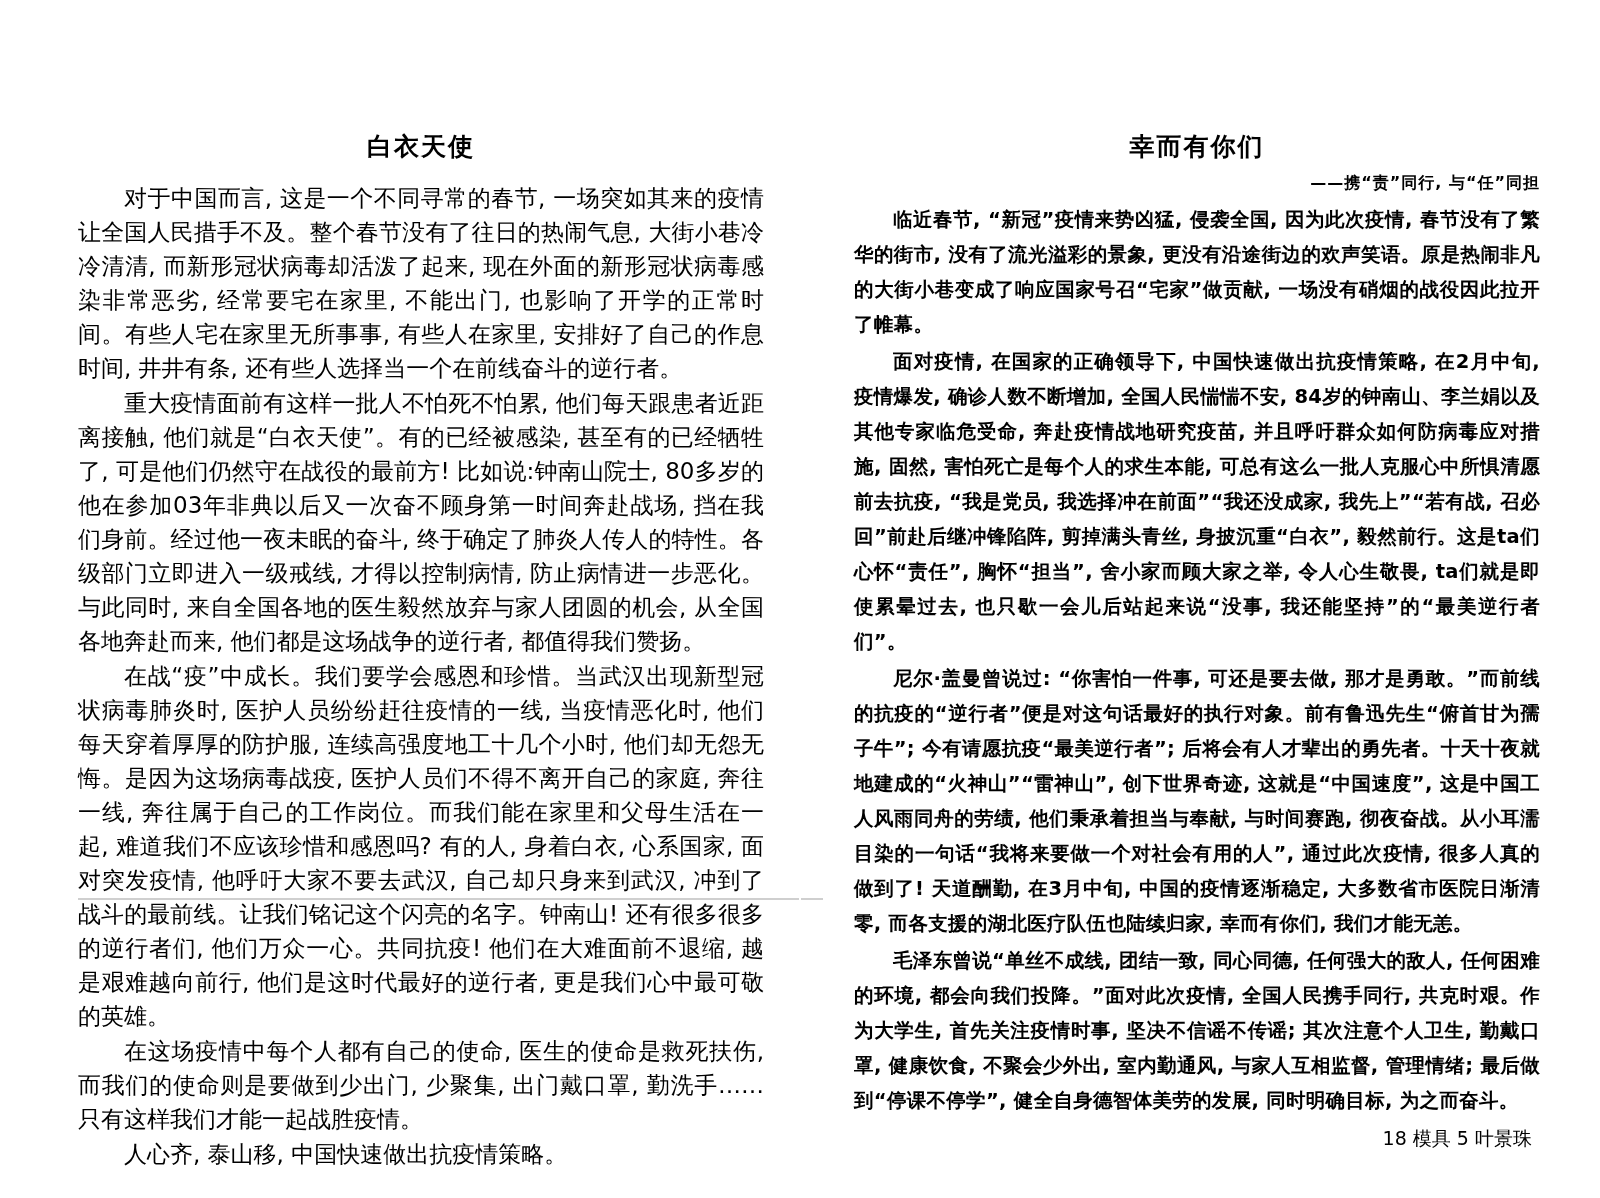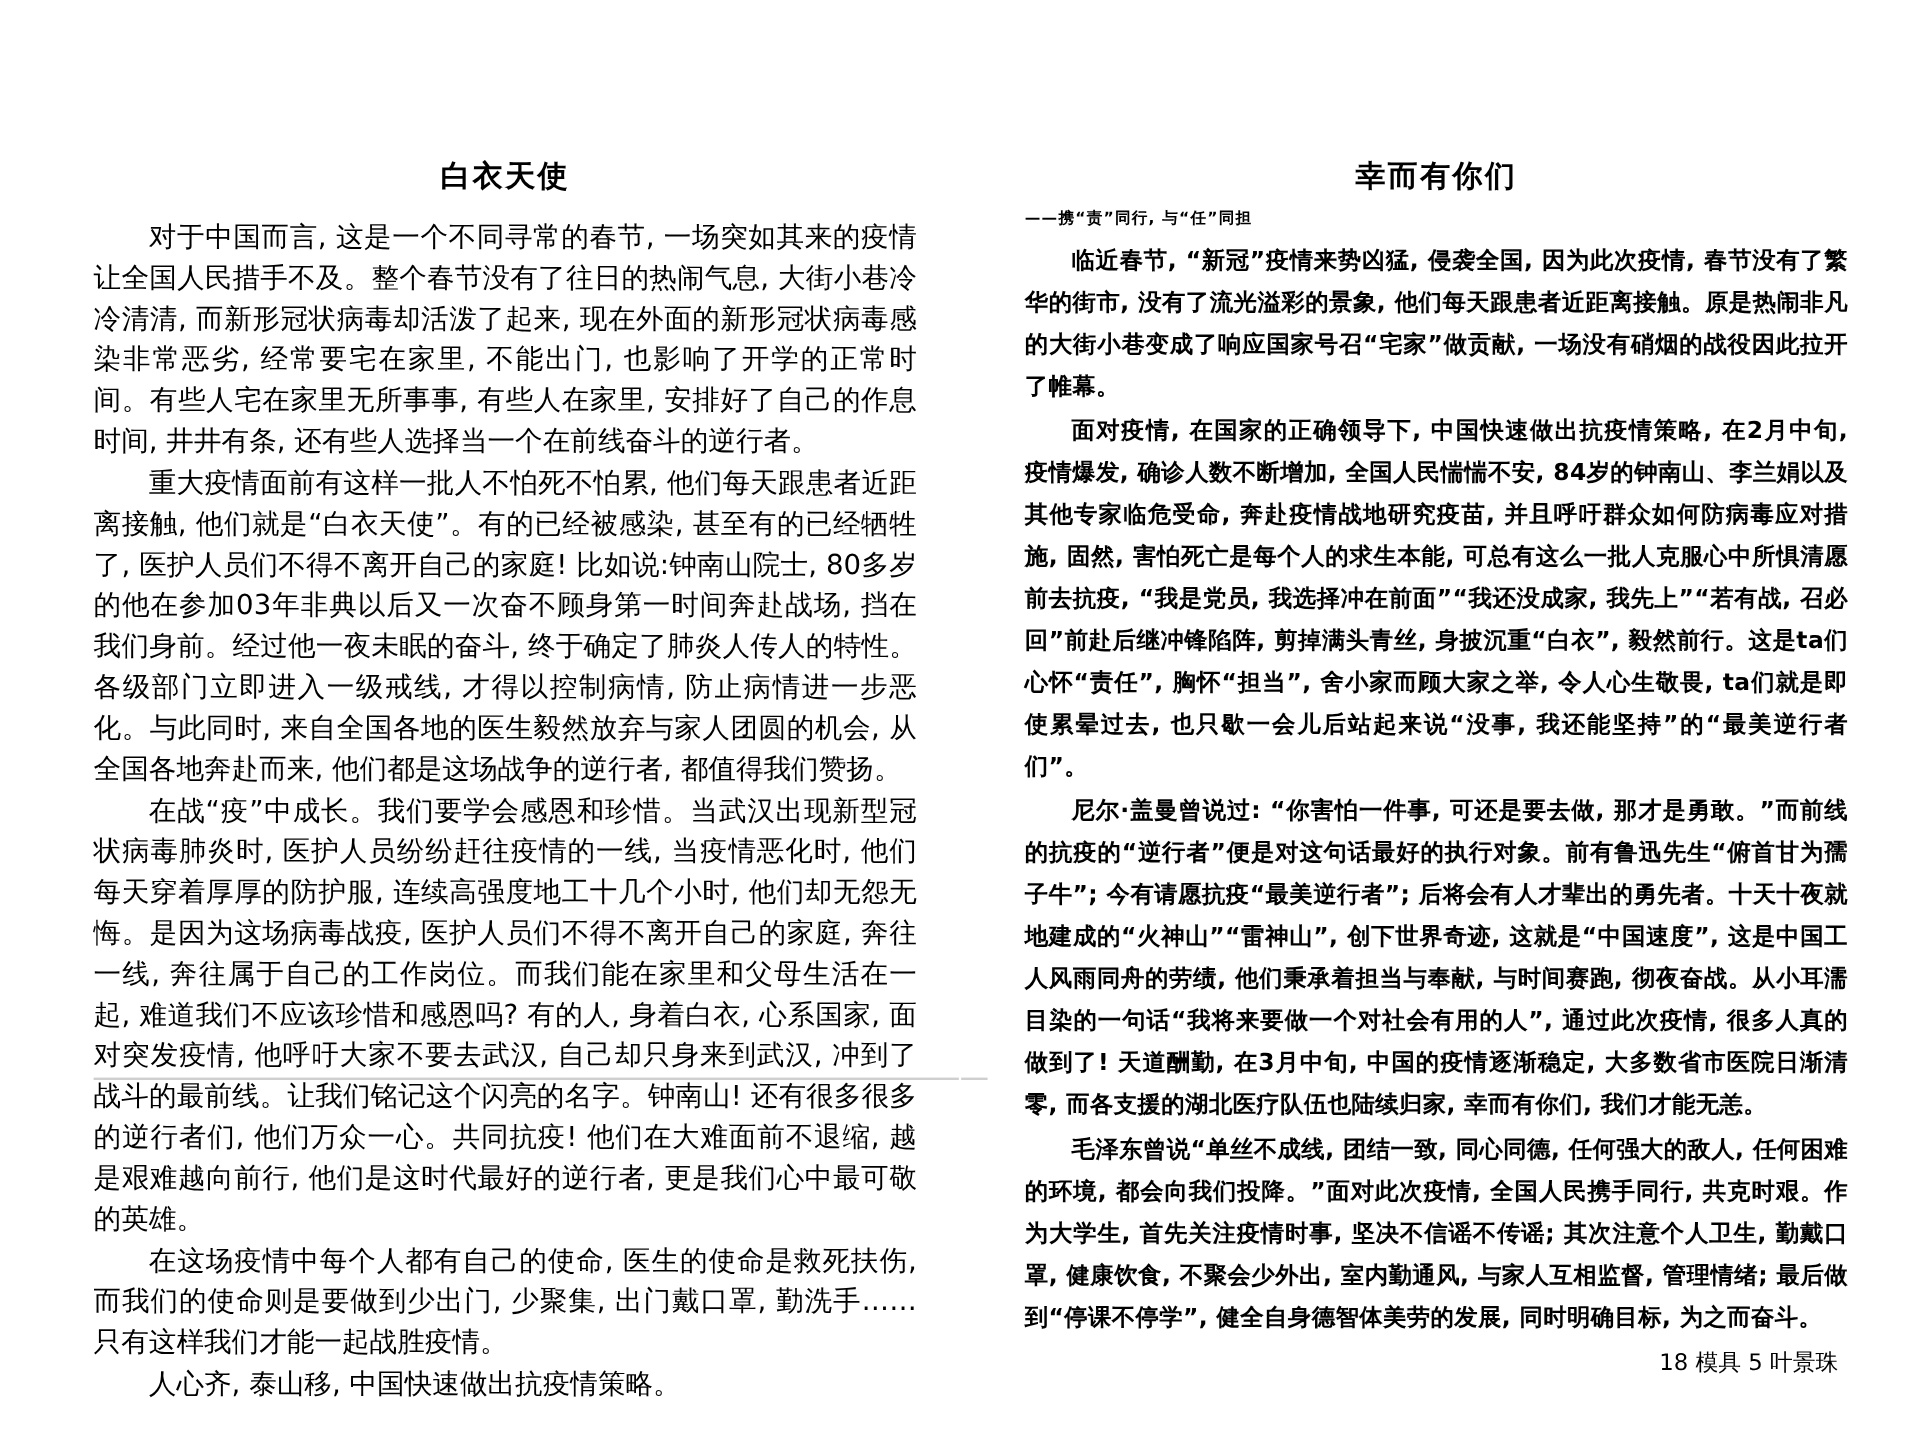--- a/index.html
+++ b/index.html
@@ -37,22 +37,22 @@
   }
   .doc-title {
     text-align: center;
     font-size: 25px;
     font-weight: bold;
     letter-spacing: 2px;
     margin: 0 0 18px 0;
     font-family: "DejaVu Sans", sans-serif;
   }
   .doc-subtitle {
-    text-align: left;
-    font-size: 13px;
+    text-align: right;
+    font-size: 16px;
     font-weight: bold;
     letter-spacing: 1px;
     margin: -8px 0 8px 0;
     font-family: "DejaVu Sans", sans-serif;
   }
   .body-left p {
     margin: 0 0 1px 0;
     text-indent: 2em;
     font-size: 23px;
     line-height: 34px;
@@ -101,33 +101,33 @@
 </style>
 </head>
 <body>
 
 <div class="page">
 
   <div class="column col-left">
     <div class="doc-title">白衣天使</div>
     <div class="body-left">
       <p>对于中国而言, 这是一个不同寻常的春节, 一场突如其来的疫情让全国人民措手不及。整个春节没有了往日的热闹气息, 大街小巷冷冷清清, 而新形冠状病毒却活泼了起来, 现在外面的新形冠状病毒感染非常恶劣, 经常要宅在家里, 不能出门, 也影响了开学的正常时间。有些人宅在家里无所事事, 有些人在家里, 安排好了自己的作息时间, 井井有条, 还有些人选择当一个在前线奋斗的逆行者。</p>
-      <p>重大疫情面前有这样一批人不怕死不怕累, 他们每天跟患者近距离接触, 他们就是“白衣天使”。有的已经被感染, 甚至有的已经牺牲了, 医护人员们不得不离开自己的家庭! 比如说:钟南山院士, 80多岁的他在参加03年非典以后又一次奋不顾身第一时间奔赴战场, 挡在我们身前。经过他一夜未眠的奋斗, 终于确定了肺炎人传人的特性。各级部门立即进入一级戒线, 才得以控制病情, 防止病情进一步恶化。与此同时, 来自全国各地的医生毅然放弃与家人团圆的机会, 从全国各地奔赴而来, 他们都是这场战争的逆行者, 都值得我们赞扬。</p>
+      <p>重大疫情面前有这样一批人不怕死不怕累, 他们每天跟患者近距离接触, 他们就是“白衣天使”。有的已经被感染, 甚至有的已经牺牲了, 可是他们仍然守在战役的最前方! 比如说:钟南山院士, 80多岁的他在参加03年非典以后又一次奋不顾身第一时间奔赴战场, 挡在我们身前。经过他一夜未眠的奋斗, 终于确定了肺炎人传人的特性。各级部门立即进入一级戒线, 才得以控制病情, 防止病情进一步恶化。与此同时, 来自全国各地的医生毅然放弃与家人团圆的机会, 从全国各地奔赴而来, 他们都是这场战争的逆行者, 都值得我们赞扬。</p>
       <p>在战“疫”中成长。我们要学会感恩和珍惜。当武汉出现新型冠状病毒肺炎时, 医护人员纷纷赶往疫情的一线, 当疫情恶化时, 他们每天穿着厚厚的防护服, 连续高强度地工十几个小时, 他们却无怨无悔。是因为这场病毒战疫, 医护人员们不得不离开自己的家庭, 奔往一线, 奔往属于自己的工作岗位。而我们能在家里和父母生活在一起, 难道我们不应该珍惜和感恩吗? 有的人, 身着白衣, 心系国家, 面对突发疫情, 他呼吁大家不要去武汉, 自己却只身来到武汉, 冲到了战斗的最前线。让我们铭记这个闪亮的名字。钟南山! 还有很多很多的逆行者们, 他们万众一心。共同抗疫! 他们在大难面前不退缩, 越是艰难越向前行, 他们是这时代最好的逆行者, 更是我们心中最可敬的英雄。</p>
       <p>在这场疫情中每个人都有自己的使命, 医生的使命是救死扶伤, 而我们的使命则是要做到少出门, 少聚集, 出门戴口罩, 勤洗手……只有这样我们才能一起战胜疫情。</p>
       <p>人心齐, 泰山移, 中国快速做出抗疫情策略。</p>
     </div>
     <div class="page-rule rule-left"></div>
   </div>
 
   <div class="column col-right">
     <div class="doc-title">幸而有你们</div>
     <div class="doc-subtitle">——携“责”同行, 与“任”同担</div>
     <div class="body-right">
-      <p>临近春节, “新冠”疫情来势凶猛, 侵袭全国, 因为此次疫情, 春节没有了繁华的街市, 没有了流光溢彩的景象, 他们每天跟患者近距离接触。原是热闹非凡的大街小巷变成了响应国家号召“宅家”做贡献, 一场没有硝烟的战役因此拉开了帷幕。</p>
+      <p>临近春节, “新冠”疫情来势凶猛, 侵袭全国, 因为此次疫情, 春节没有了繁华的街市, 没有了流光溢彩的景象, 更没有沿途街边的欢声笑语。原是热闹非凡的大街小巷变成了响应国家号召“宅家”做贡献, 一场没有硝烟的战役因此拉开了帷幕。</p>
       <p>面对疫情, 在国家的正确领导下, 中国快速做出抗疫情策略, 在2月中旬, 疫情爆发, 确诊人数不断增加, 全国人民惴惴不安, 84岁的钟南山、李兰娟以及其他专家临危受命, 奔赴疫情战地研究疫苗, 并且呼吁群众如何防病毒应对措施, 固然, 害怕死亡是每个人的求生本能, 可总有这么一批人克服心中所惧清愿前去抗疫, “我是党员, 我选择冲在前面”“我还没成家, 我先上”“若有战, 召必回”前赴后继冲锋陷阵, 剪掉满头青丝, 身披沉重“白衣”, 毅然前行。这是ta们心怀“责任”, 胸怀“担当”, 舍小家而顾大家之举, 令人心生敬畏, ta们就是即使累晕过去, 也只歇一会儿后站起来说“没事, 我还能坚持”的“最美逆行者们”。</p>
       <p>尼尔·盖曼曾说过: “你害怕一件事, 可还是要去做, 那才是勇敢。”而前线的抗疫的“逆行者”便是对这句话最好的执行对象。前有鲁迅先生“俯首甘为孺子牛”; 今有请愿抗疫“最美逆行者”; 后将会有人才辈出的勇先者。十天十夜就地建成的“火神山”“雷神山”, 创下世界奇迹, 这就是“中国速度”, 这是中国工人风雨同舟的劳绩, 他们秉承着担当与奉献, 与时间赛跑, 彻夜奋战。从小耳濡目染的一句话“我将来要做一个对社会有用的人”, 通过此次疫情, 很多人真的做到了! 天道酬勤, 在3月中旬, 中国的疫情逐渐稳定, 大多数省市医院日渐清零, 而各支援的湖北医疗队伍也陆续归家, 幸而有你们, 我们才能无恙。</p>
       <p>毛泽东曾说“单丝不成线, 团结一致, 同心同德, 任何强大的敌人, 任何困难的环境, 都会向我们投降。”面对此次疫情, 全国人民携手同行, 共克时艰。作为大学生, 首先关注疫情时事, 坚决不信谣不传谣; 其次注意个人卫生, 勤戴口罩, 健康饮食, 不聚会少外出, 室内勤通风, 与家人互相监督, 管理情绪; 最后做到“停课不停学”, 健全自身德智体美劳的发展, 同时明确目标, 为之而奋斗。</p>
     </div>
     <div class="signature">18 模具 5 叶景珠</div>
 
   </div>
 
   <div class="divider-gap"></div>
 </div>

